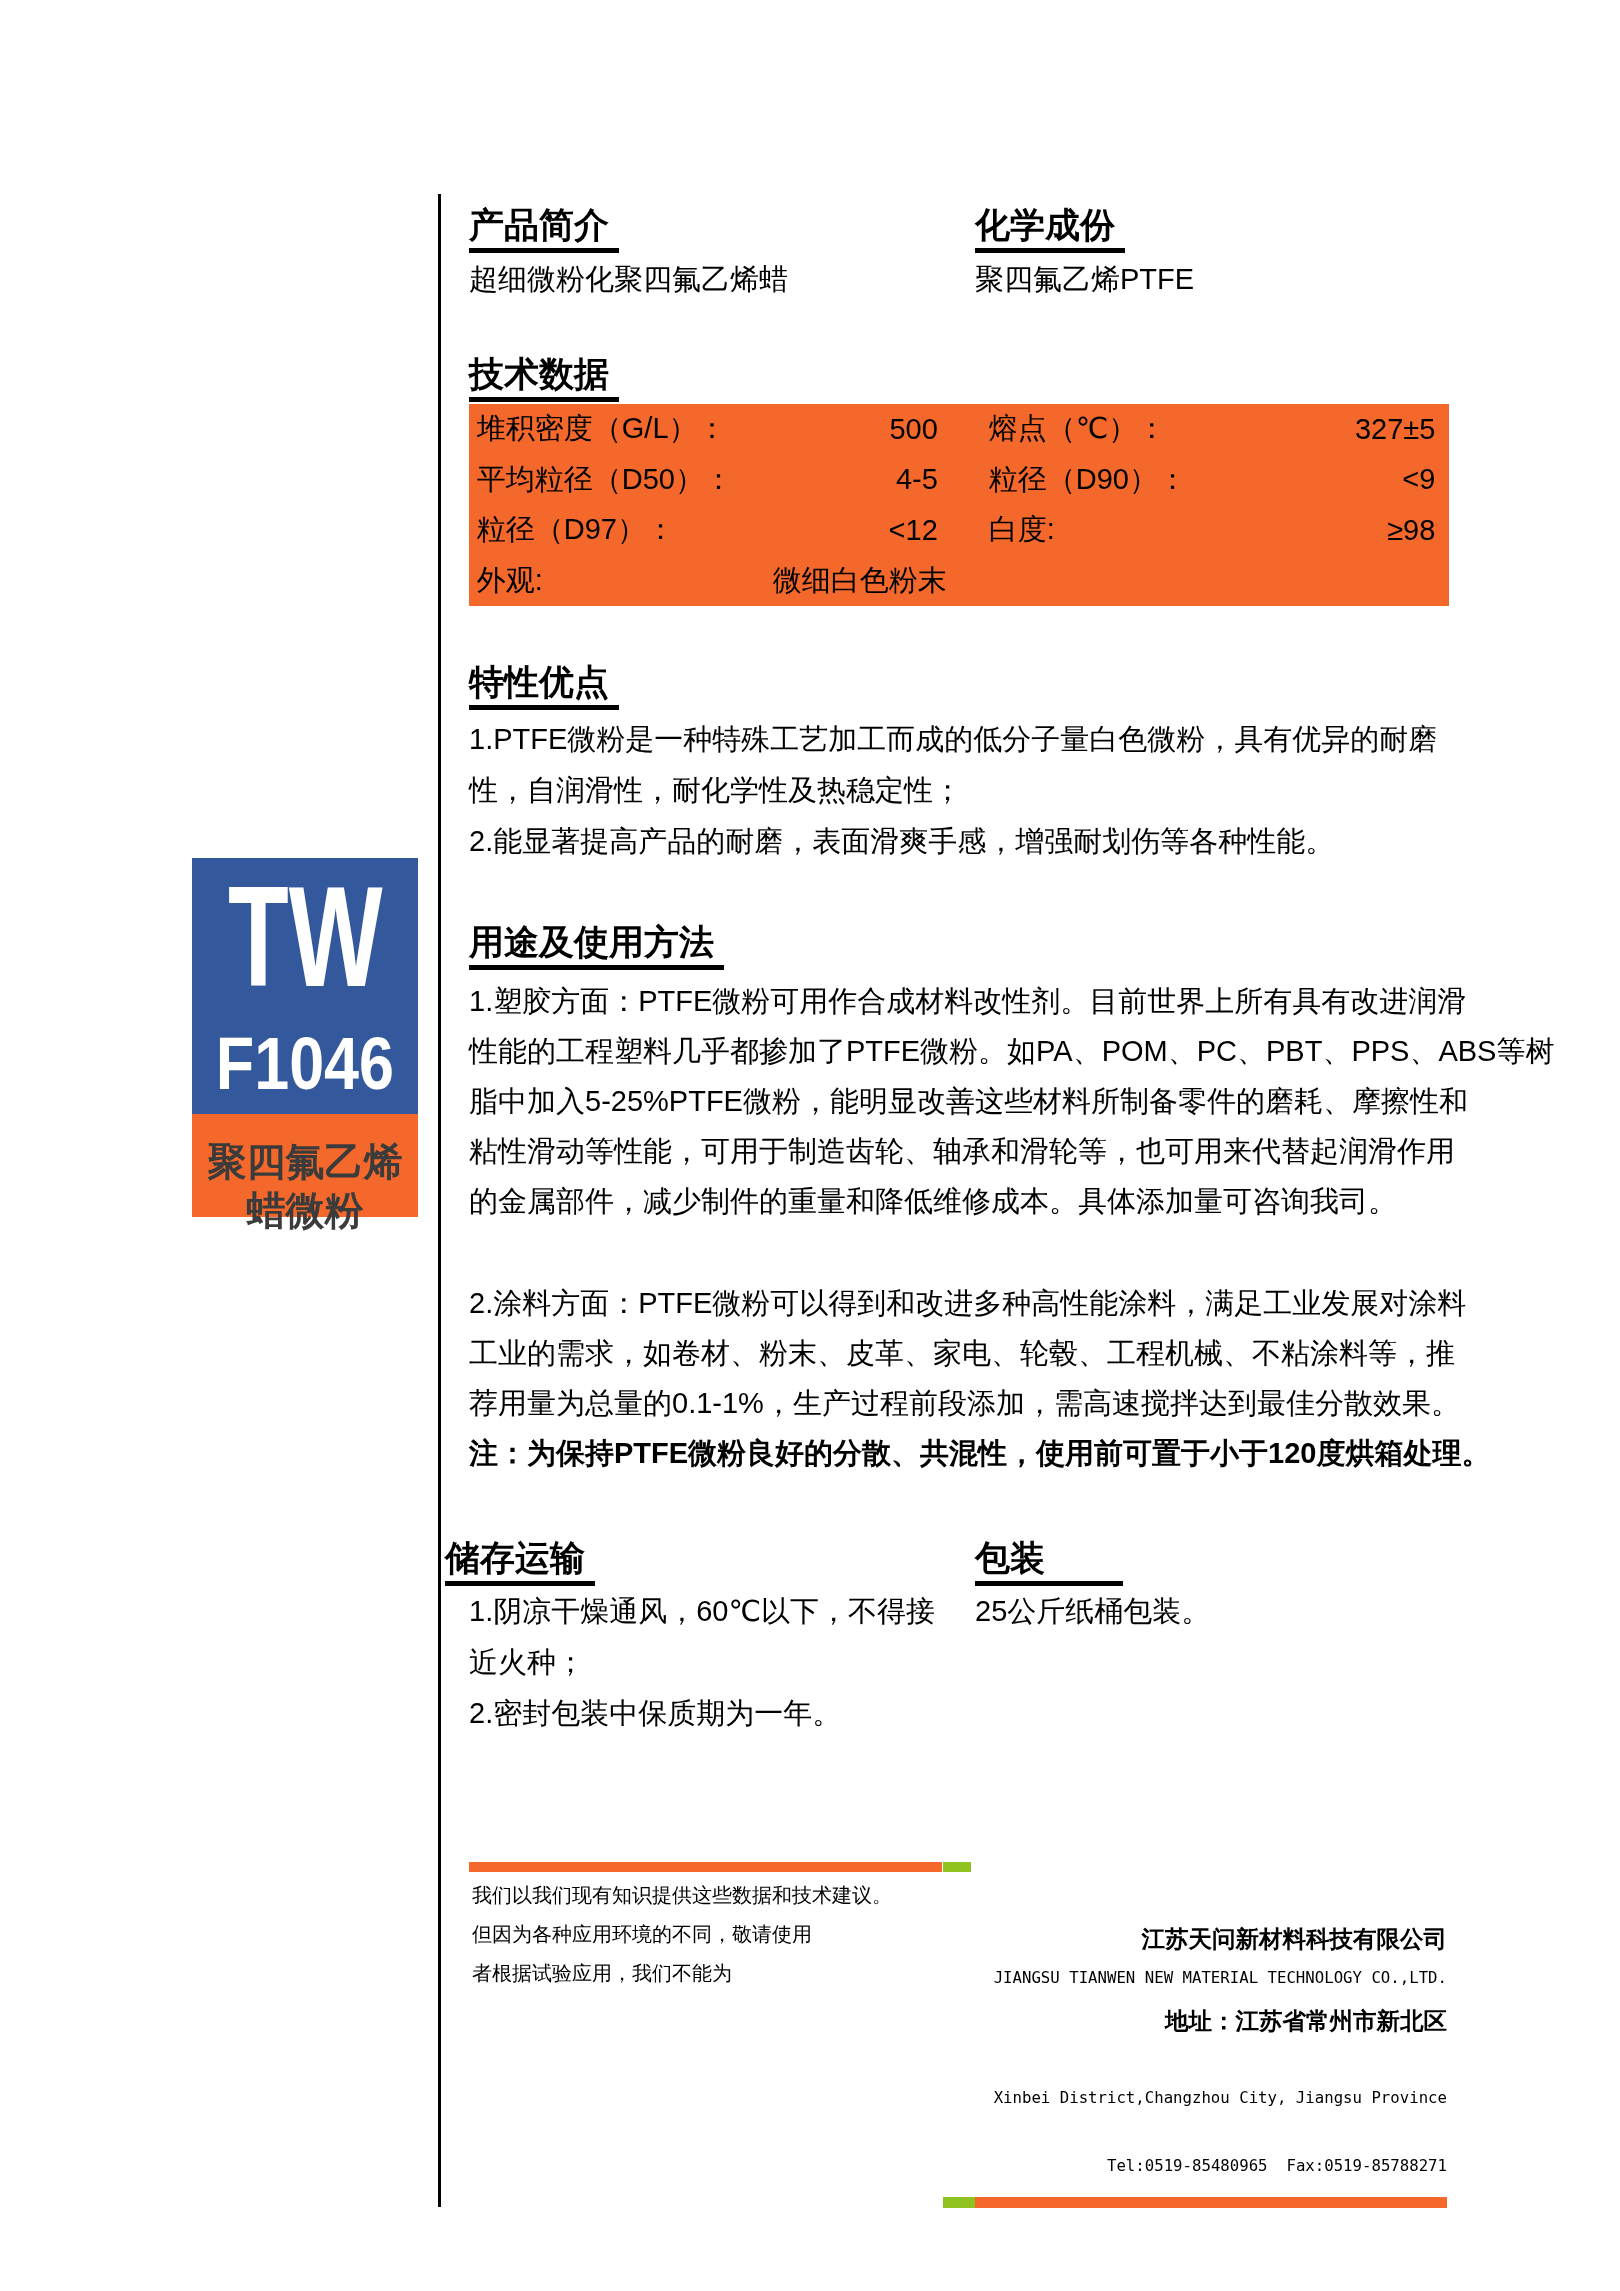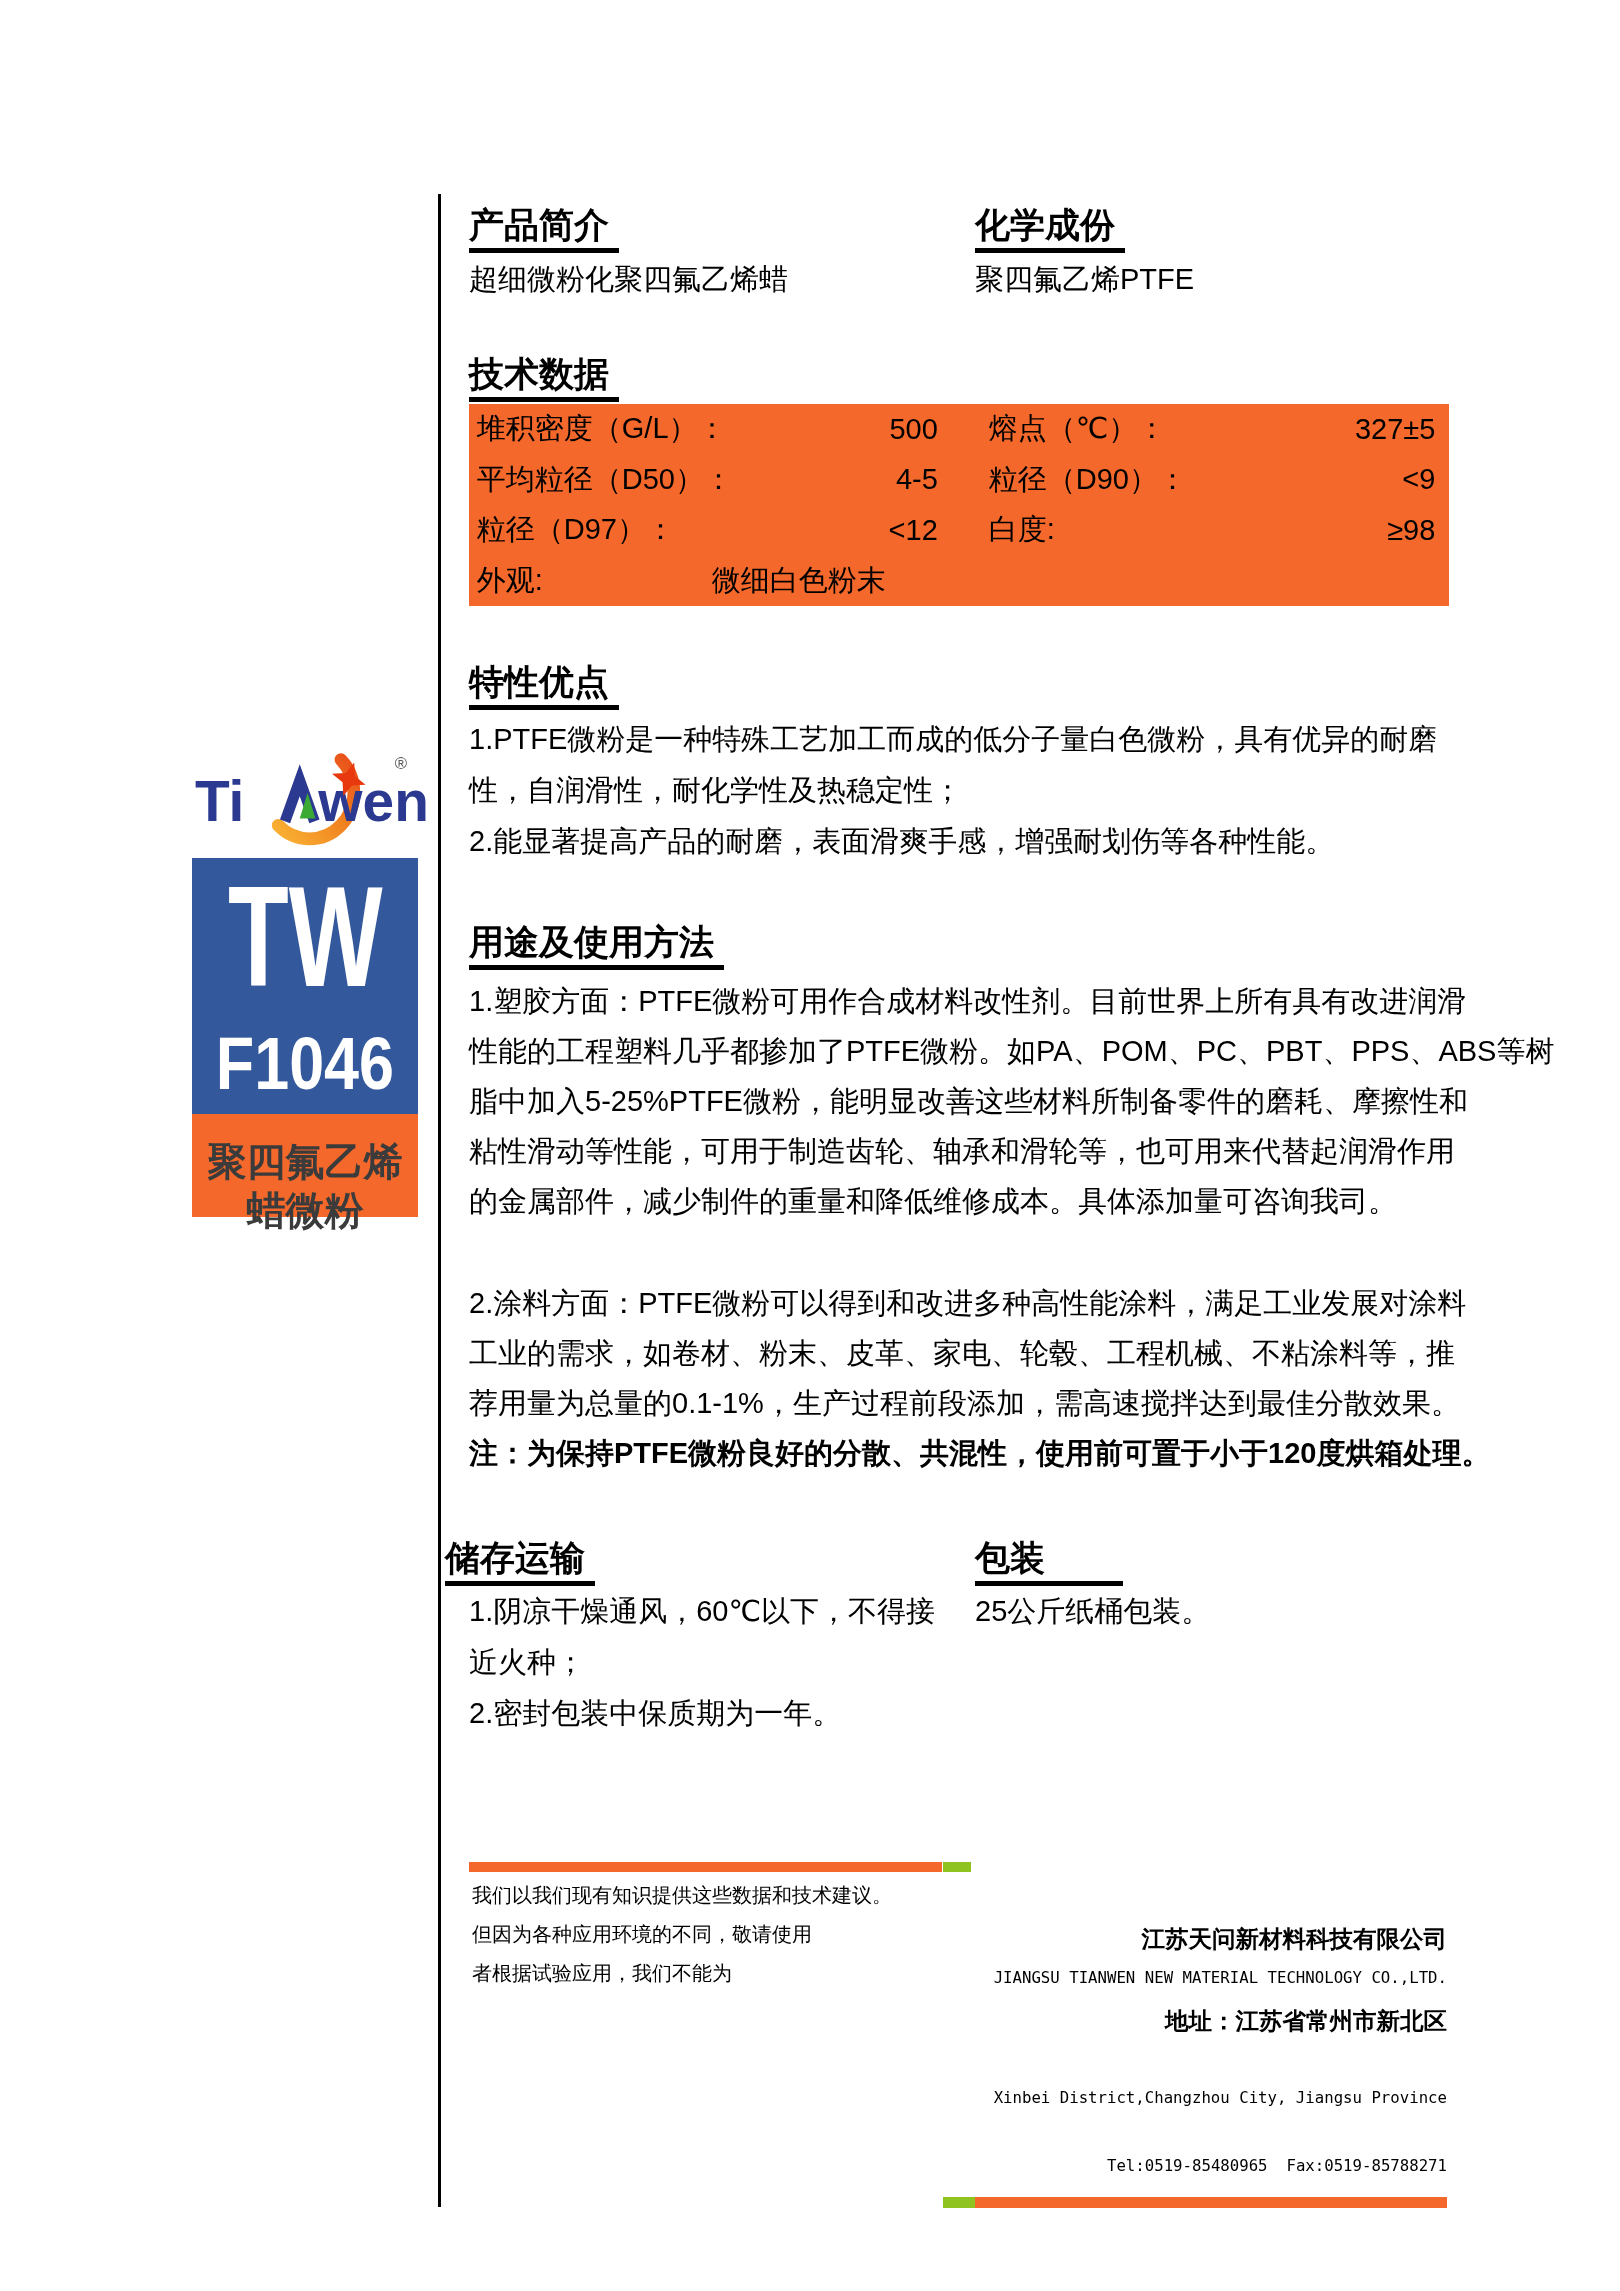--- a/index.html
+++ b/index.html
@@ -27,21 +27,21 @@
     display:grid;grid-template-columns:296px 165px 51px 235px 1fr;
     align-items:center;height:50px;font-size:29px;white-space:nowrap;
     padding:0 13.7px 0 7.8px;
   }
   .t-row .val{text-align:right;}
   .t-row-last{
     display:grid;grid-template-columns:235px 235px 1fr;
     align-items:center;height:50px;font-size:29px;white-space:nowrap;
     padding:0 13.7px 0 7.8px;
   }
-  .t-row-last .val{text-align:left;}
+  .t-row-last .val{text-align:right;}
   
   .para{font-size:29px;white-space:nowrap;}
   .para .ln{height:50px;line-height:50px;}
   .para .ln-52{height:51px;line-height:51px;}
   .bold{font-weight:bold;}
   
   #blue-box{
     left:192px;top:858px;width:226px;height:257px;background:#33589B;
     display:flex;flex-direction:column;align-items:center;color:#fff;
   }
@@ -64,38 +64,20 @@
   .co-cn{font-size:23.5px;font-weight:bold;}
   .co-en{font-size:15.7px;font-family:"DejaVu Sans Mono","Liberation Mono",monospace;}
 </style>
 </head>
 <body>
 
 <div id="page">
 
   <div id="v-rule" class="abs"></div>
 
-  <div class="abs" style="left:189px;top:728px;width:245px;height:123px;">
-    <svg width="245" height="123" viewBox="0 0 250 125">
-      <defs>
-        <linearGradient id="swooshGrad" x1="0%" y1="100%" x2="100%" y2="0%">
-          <stop offset="0%" stop-color="#F9B233"></stop>
-          <stop offset="55%" stop-color="#F08020"></stop>
-          <stop offset="100%" stop-color="#E94E1B"></stop>
-        </linearGradient>
-      </defs>
-      <path d="M 91 99 A 44 46 0 1 0 155 32" fill="none" stroke="url(#swooshGrad)" stroke-width="13" stroke-linecap="round"></path>
-      <text x="6" y="95" font-size="58" font-weight="bold" fill="#2B3990">Ti</text>
-      <path d="M 98 95 L 113 53 L 128 95" fill="none" stroke="#2B3990" stroke-width="11"></path>
-      <text x="132" y="95" font-size="58" font-weight="bold" fill="#2B3990">wen</text>
-      <polygon points="121,66 129,92 113,92" fill="#3BAA35"></polygon>
-      <polygon points="163,34 168,47 181,52 168,57 163,70 158,57 145,52 158,47" transform="rotate(18 163 52)" fill="#E8380D"></polygon>
-      <text x="210" y="42" font-size="17" fill="#555555">®</text>
-    </svg>
-  </div>
 
   <div id="blue-box" class="abs">
     <div id="badge-tw">TW</div>
     <div id="badge-model">F1046</div>
   </div>
 
   <div id="orange-label" class="abs">
     <div>聚四氟乙烯</div>
     <div>蜡微粉</div>
   </div>

